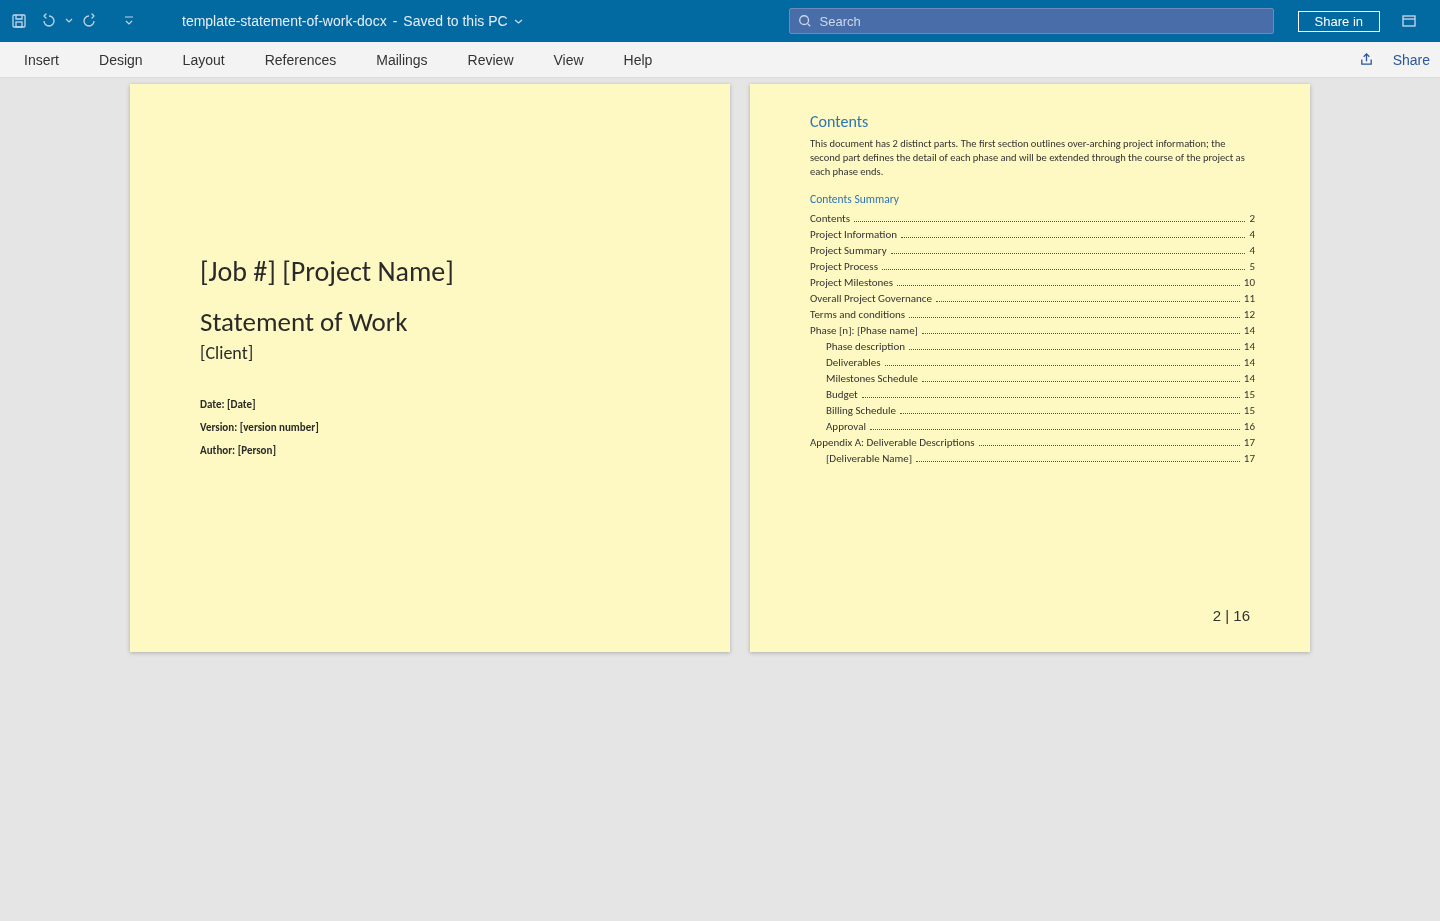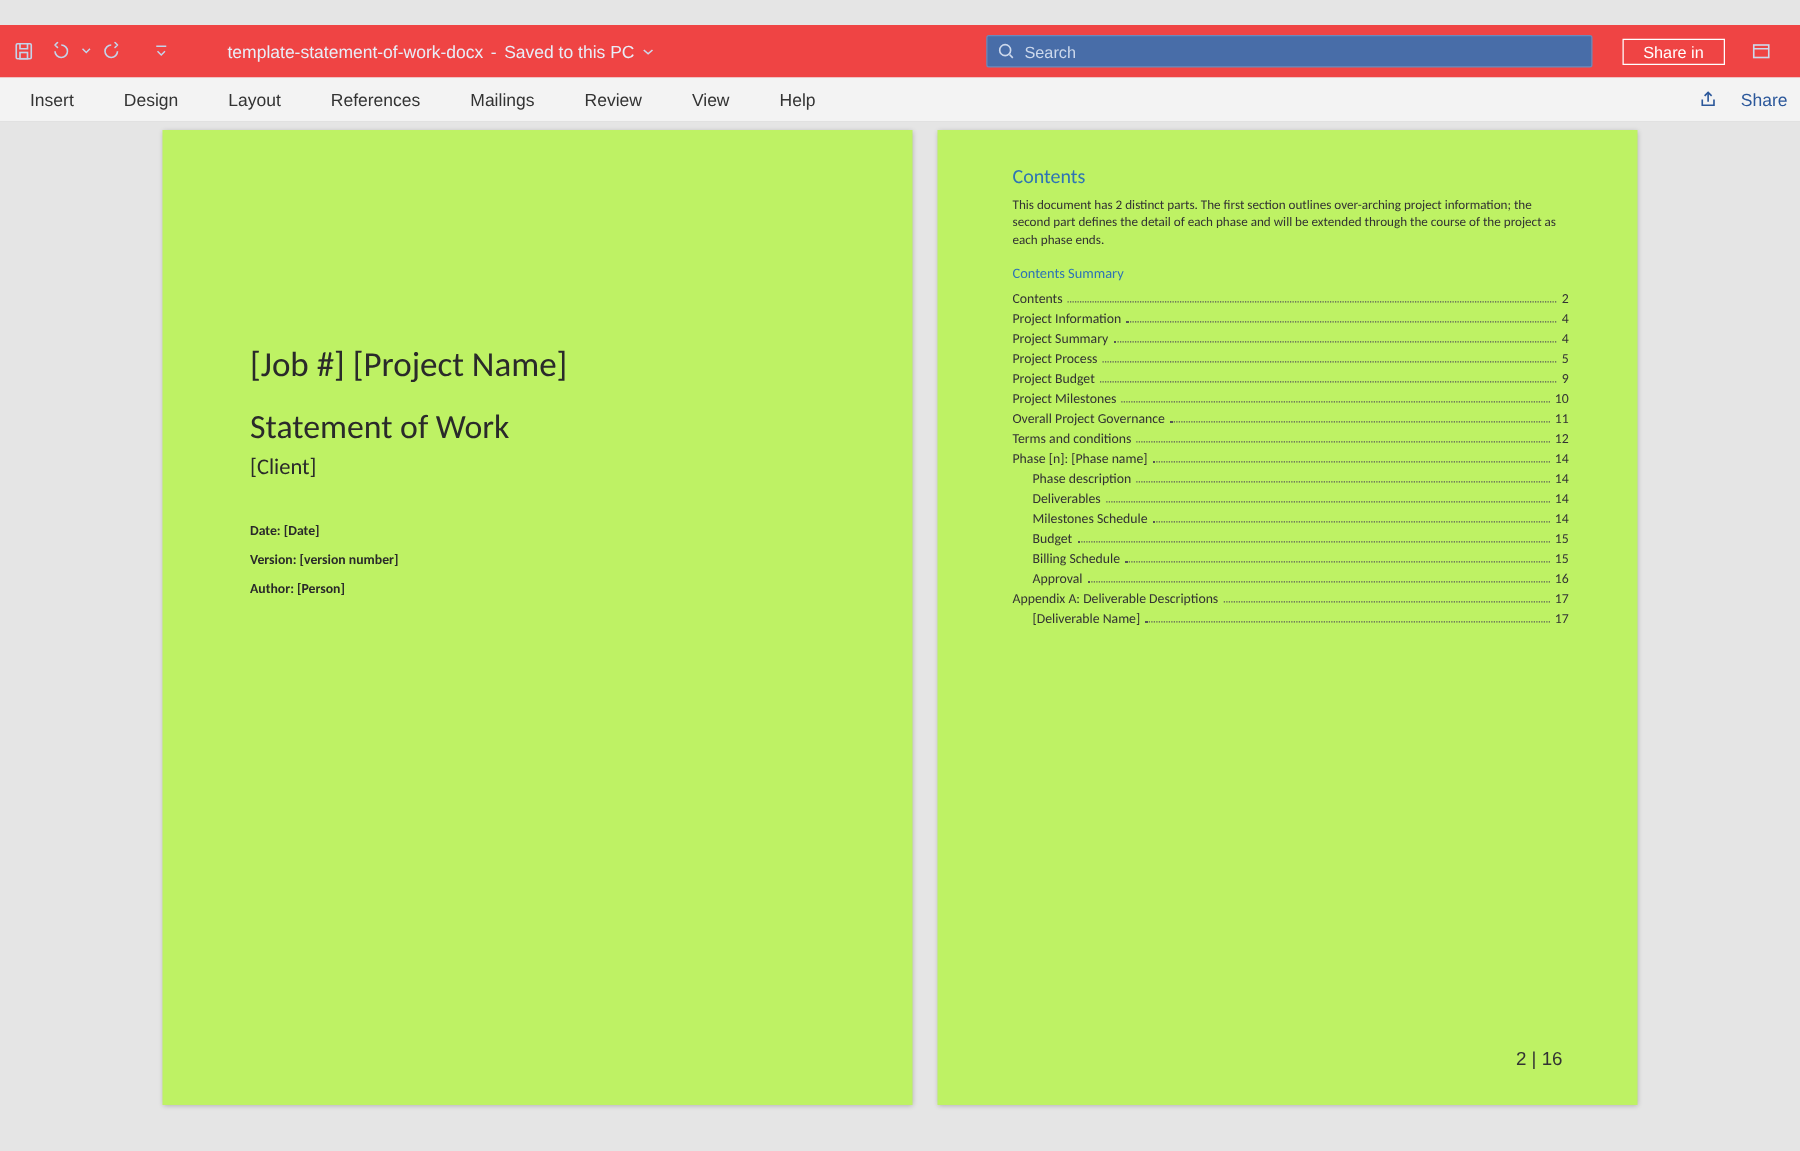--- a/index.html
+++ b/index.html
@@ -6,26 +6,25 @@
   body {
     font-family: "Segoe UI", Tahoma, sans-serif;
     background: #e5e5e5;
     overflow: hidden;
     width: 1440px;
     height: 921px;
   }
   
   .titlebar {
     height: 42px;
-    background: #ef4444;
+    background: #0369a1;
     display: flex;
     align-items: center;
     color: #fff;
     font-size: 13px;
-    margin-top: 20px;
   }
   .qat { display: flex; align-items: center; padding-left: 6px; gap: 2px; }
   .qat .icon-btn {
     width: 26px; height: 26px;
     display: flex; align-items: center; justify-content: center;
     color: #c4d4ea;
     border-radius: 2px;
   }
   .doc-title { margin-left: 40px; color: #e8eef8; font-size: 14px; display: flex; gap: 6px; align-items:center;}
   .searchbox {
@@ -79,23 +78,23 @@
   .canvas {
     background:#e5e5e5;
     height: calc(921px - 42px - 36px);
     overflow: hidden;
     display:flex;
     gap: 20px;
     justify-content:center;
     padding-top: 6px;
   }
   .page {
-    background:#bef264;
+    background:#fef9c3;
     width: 600px;
-    height: 780px;
+    height: 568px;
     box-shadow: 0 1px 4px rgba(0,0,0,0.25);
     position: relative;
   }
   .page.right { width: 560px;}
   
   .p1-content {
     padding: 170px 70px 0 70px;
     color:#2a2a2a;
     font-family: "Segoe UI", Calibri, sans-serif;
   }
@@ -251,25 +250,20 @@
             <span class="toc-label">Project Summary</span>
             <span class="toc-dots"></span>
             <span class="toc-page">4</span>
           </div>
           <div class="toc-row">
             <span class="toc-label">Project Process</span>
             <span class="toc-dots"></span>
             <span class="toc-page">5</span>
           </div>
           <div class="toc-row">
-            <span class="toc-label">Project Budget</span>
-            <span class="toc-dots"></span>
-            <span class="toc-page">9</span>
-          </div>
-          <div class="toc-row">
             <span class="toc-label">Project Milestones</span>
             <span class="toc-dots"></span>
             <span class="toc-page">10</span>
           </div>
           <div class="toc-row">
             <span class="toc-label">Overall Project Governance</span>
             <span class="toc-dots"></span>
             <span class="toc-page">11</span>
           </div>
           <div class="toc-row">

